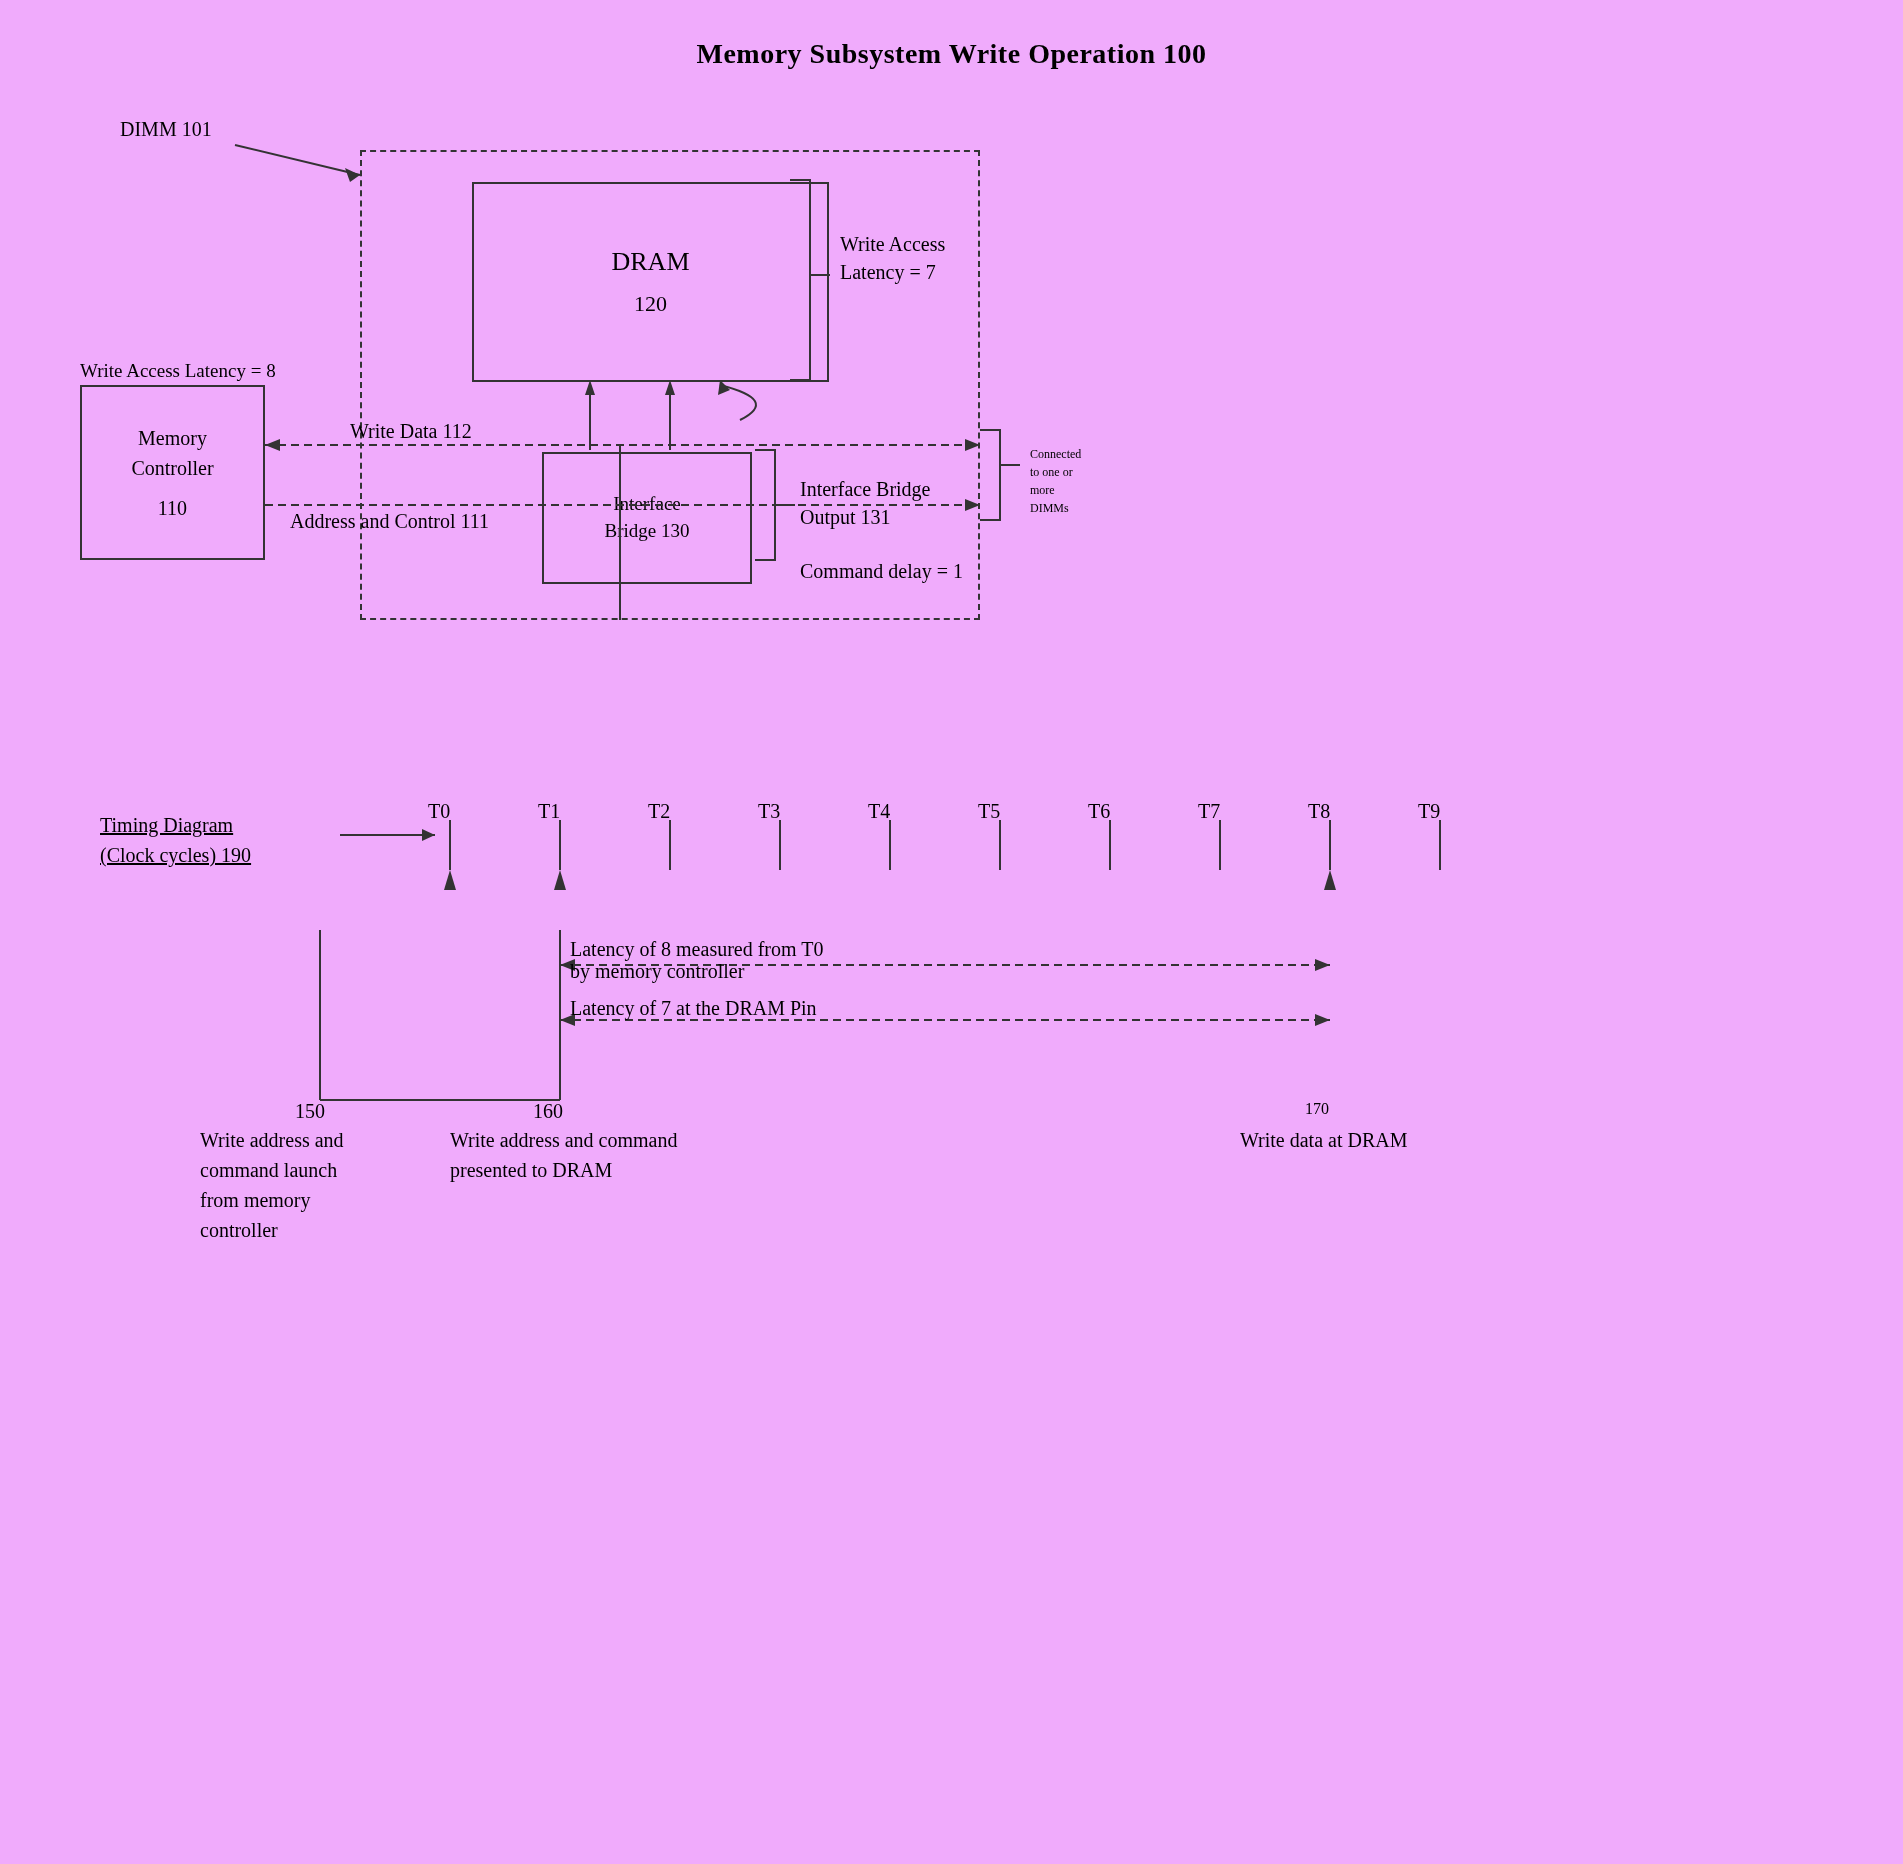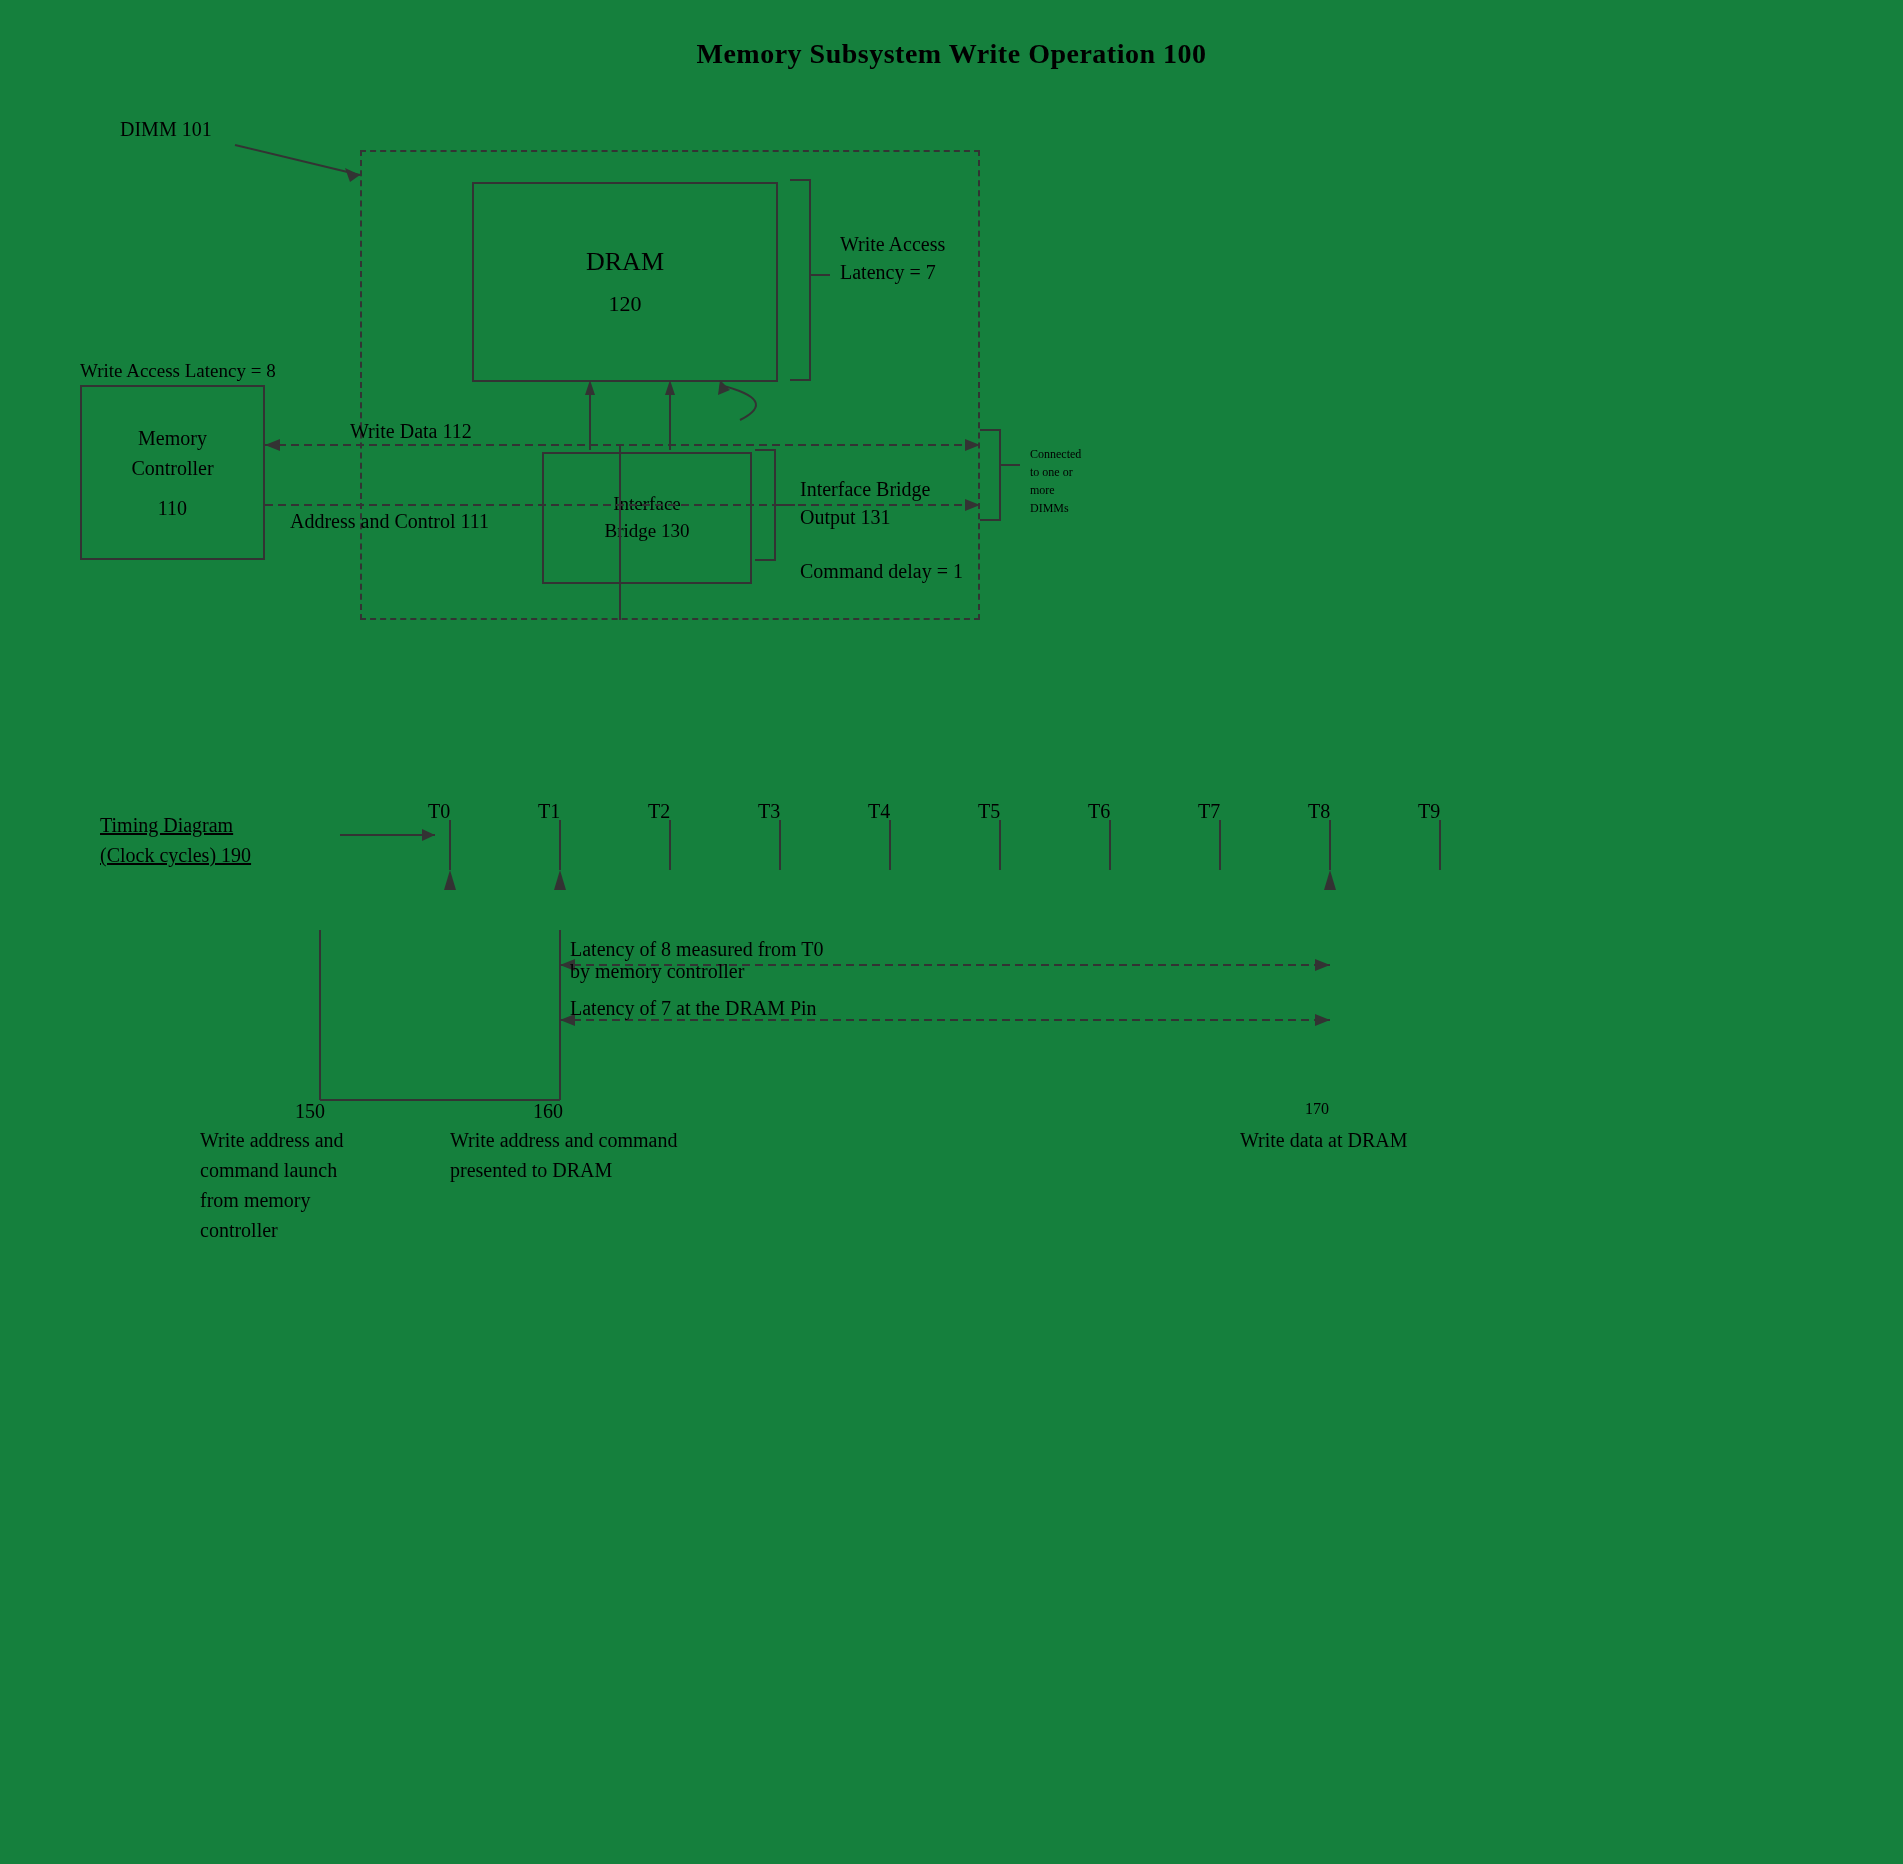--- a/index.html
+++ b/index.html
@@ -7,21 +7,21 @@
       background: #fff;
       font-family: 'Times New Roman', Times, serif;
       width: 1903px;
       min-height: 1864px;
       position: relative;
       overflow: hidden;
     }
     .page {
       width: 1903px;
       min-height: 1864px;
-      background: #15803d;
+      background: #f0abfc;
       position: relative;
     }
     .title {
       text-align: center;
       font-weight: bold;
       font-size: 28px;
       padding-top: 38px;
       letter-spacing: 0.5px;
     }
     
@@ -39,21 +39,21 @@
       left: 280px;
       width: 620px;
       height: 470px;
       border: 2px dashed #333;
     }
     
     .dram-box {
       position: absolute;
       top: 30px;
       left: 110px;
-      width: 306px;
+      width: 357px;
       height: 200px;
       border: 2px solid #333;
       display: flex;
       flex-direction: column;
       align-items: center;
       justify-content: center;
     }
     
     .ib-box {
       position: absolute;

